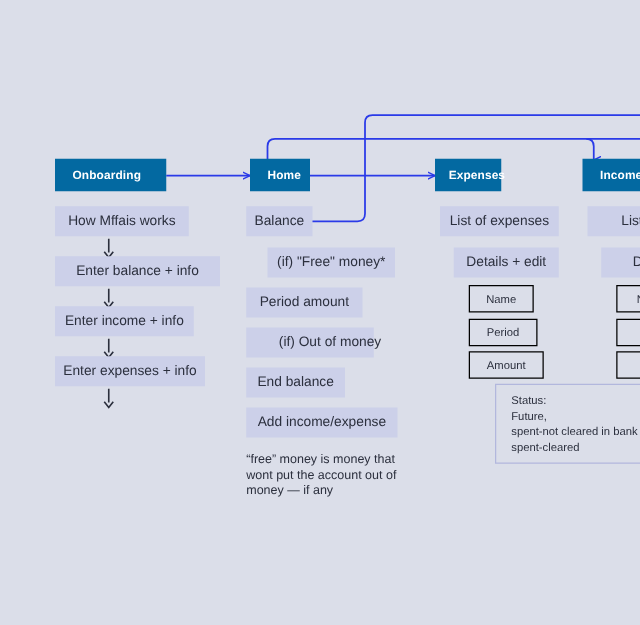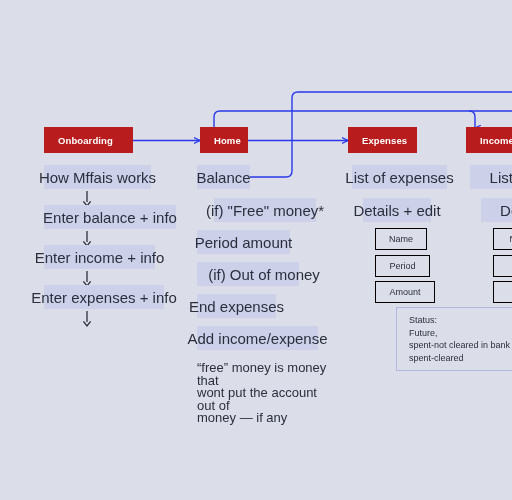--- a/index.html
+++ b/index.html
@@ -38,35 +38,35 @@
   
   .node {
     position: absolute;
     display: flex;
     align-items: center;
     white-space: pre;
   }
 
   
   .primary {
-    background: #b91c1c;
+    background: #0369a1;
     color: #ffffff;
     font-size: 9.5px;
     font-weight: bold;
     letter-spacing: 0.1px;
     padding-left: 14px;
     height: 26px;
     justify-content: flex-start;
   }
 
   
   .secondary {
     background: #ccd0e9;
     color: #2b2f3d;
-    font-size: 15px;
+    font-size: 11px;
     height: 24px;
     justify-content: center;
     text-align: center;
   }
 
   
   .outlined {
     background: transparent;
     border: 1px solid #000000;
     color: #2b2f3d;
@@ -85,21 +85,21 @@
     font-size: 9px;
     line-height: 12.5px;
     padding: 6px 0 6px 12px;
     white-space: pre-line;
   }
 
   
   .caption {
     position: absolute;
     color: #2b2f3d;
-    font-size: 13px;
+    font-size: 10px;
     line-height: 12.5px;
     white-space: pre-line;
   }
 
   
   .v-arrow {
     position: absolute;
     width: 14px;
     height: 18px;
     color: #2b2f3d;
@@ -195,40 +195,40 @@
 
   <div class="node secondary" style="left:197px; top:230px; width:93px;">
     <span>Period amount</span>
   </div>
 
   <div class="node secondary" style="left:197px; top:262px; width:102px;padding-left:32px;">
     <span>(if) Out of money</span>
   </div>
 
   <div class="node secondary" style="left:197px; top:294px; width:79px;">
-    <span>End expenses</span>
+    <span>End balance</span>
   </div>
 
   <div class="node secondary" style="left:197px; top:326px; width:121px;">
     <span>Add income/expense</span>
   </div>
 
   <div class="caption" style="left:197px; top:362px; width:140px;">“free” money is money that
 wont put the account out of
 money — if any</div>
 
-  <div class="node primary" style="left:348px; top:127px; width:69px;">
+  <div class="node primary" style="left:348px; top:127px; width:53px;justify-content:center;">
     <span>Expenses</span>
   </div>
 
   <div class="node secondary" style="left:352px; top:165px; width:95px;">
     <span>List of expenses</span>
   </div>
 
-  <div class="node secondary" style="left:363px; top:198px; width:68px;">
+  <div class="node secondary" style="left:363px; top:198px; width:84px;">
     <span>Details + edit</span>
   </div>
 
   <div class="node outlined" style="left:375px; top:228px; width:52px;">
     <span>Name</span>
   </div>
 
   <div class="node outlined" style="left:375px; top:255px; width:55px;">
     <span>Period</span>
   </div>

